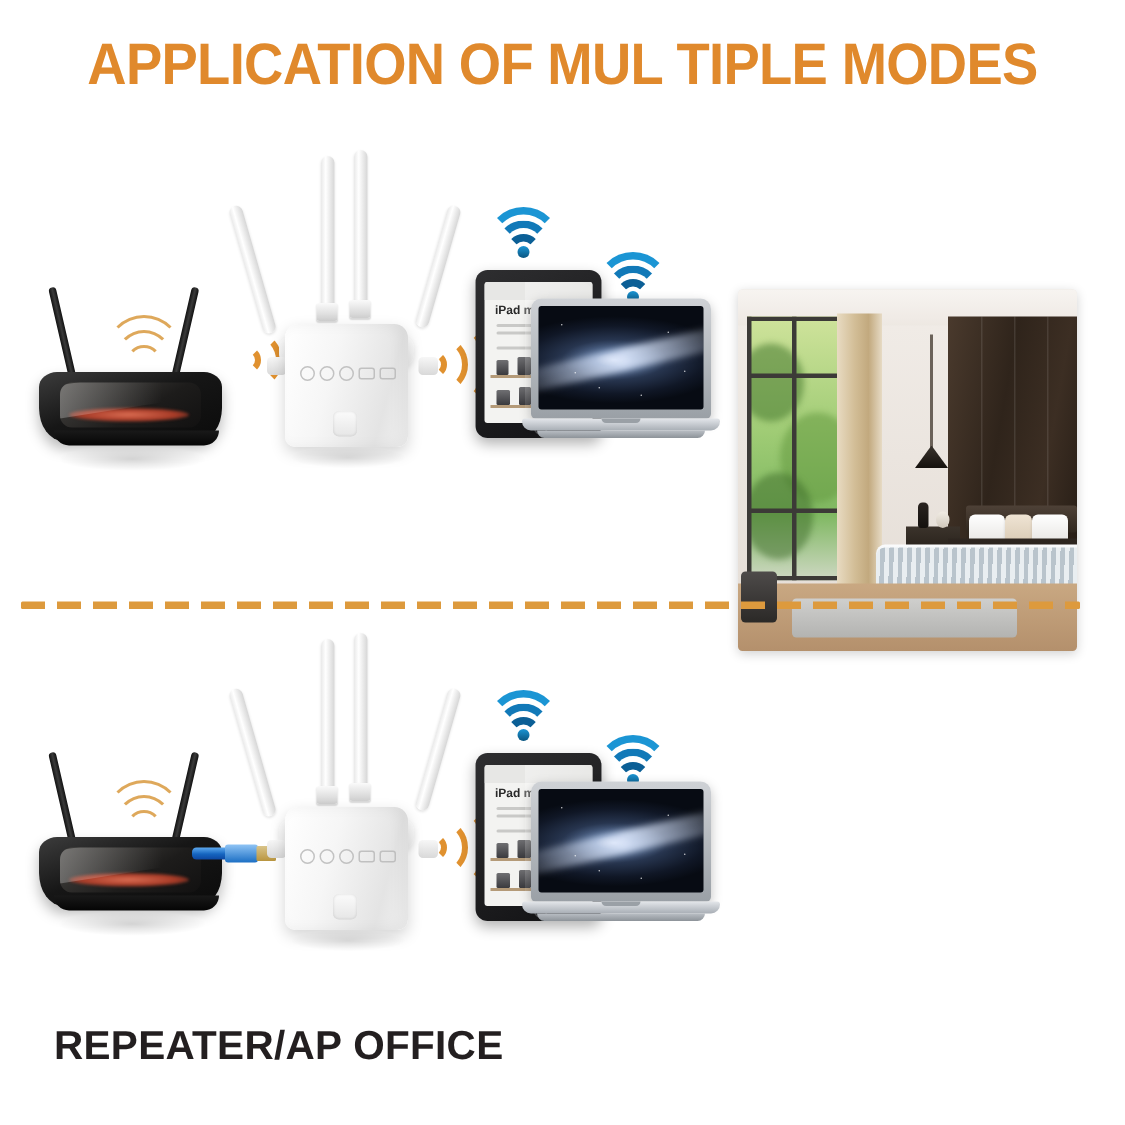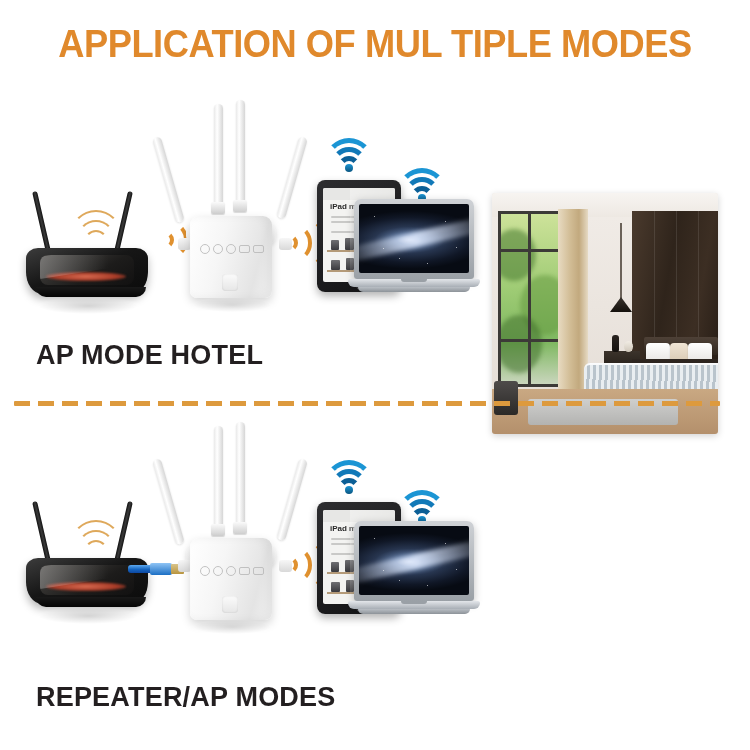--- a/index.html
+++ b/index.html
@@ -376,21 +376,20 @@
       <div class="h-pillow" style="left:196px;width:24px;"></div>
       <div class="h-bed"></div>
       <div class="h-blanket-top"></div>
       <div class="h-blanket"></div>
       <div class="h-floor"></div>
       <div class="h-rug"></div>
       <div class="h-chair"></div>
     </div>
   </div>
 
-  <div class="mode-label" id="label1">AP MODE HOTEL</div>
 
   <div class="divider"></div>
 
   <div class="section" id="sec2">
 
     <div class="router" style="left:22px;top:75px;">
       <div class="ant l"></div>
       <div class="ant r"></div>
       <div class="fan" style="left:44px;top:6px;">
         <i style="width:20px;height:20px;left:18px;top:34px;"></i>
@@ -489,15 +488,15 @@
           <div class="star" style="left:22%;top:64%"></div>
         </div>
       </div>
       <div class="base"></div>
       <div class="notch"></div>
       <div class="foot"></div>
     </div>
 
   </div>
 
-  <div class="mode-label" id="label2">REPEATER/AP MODES</div>
+  <div class="mode-label" id="label2">REPEATER/AP OFFICE</div>
 
 </div>
 
 </body></html>

